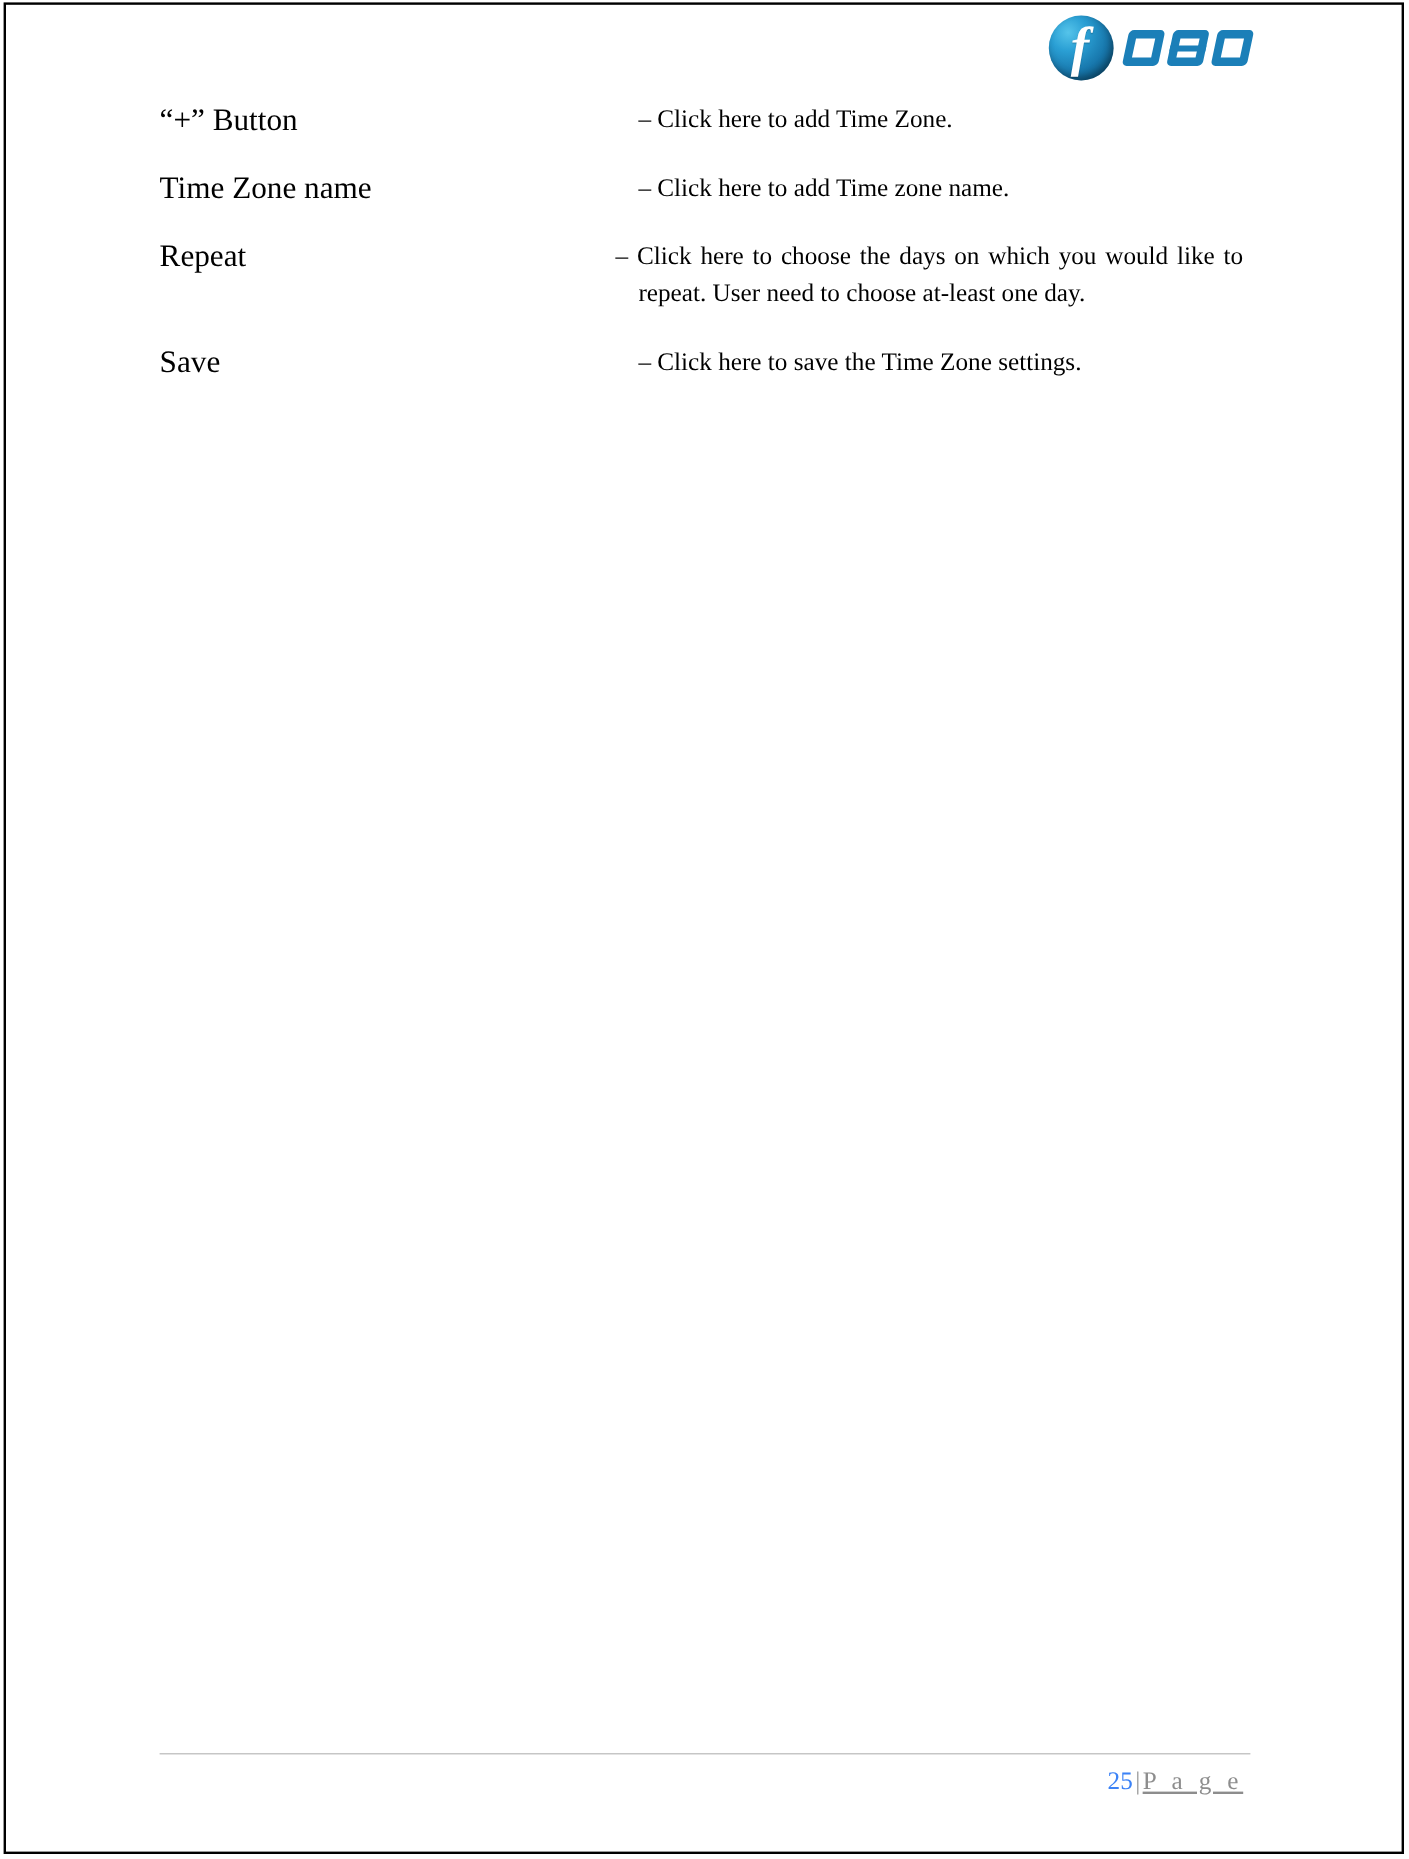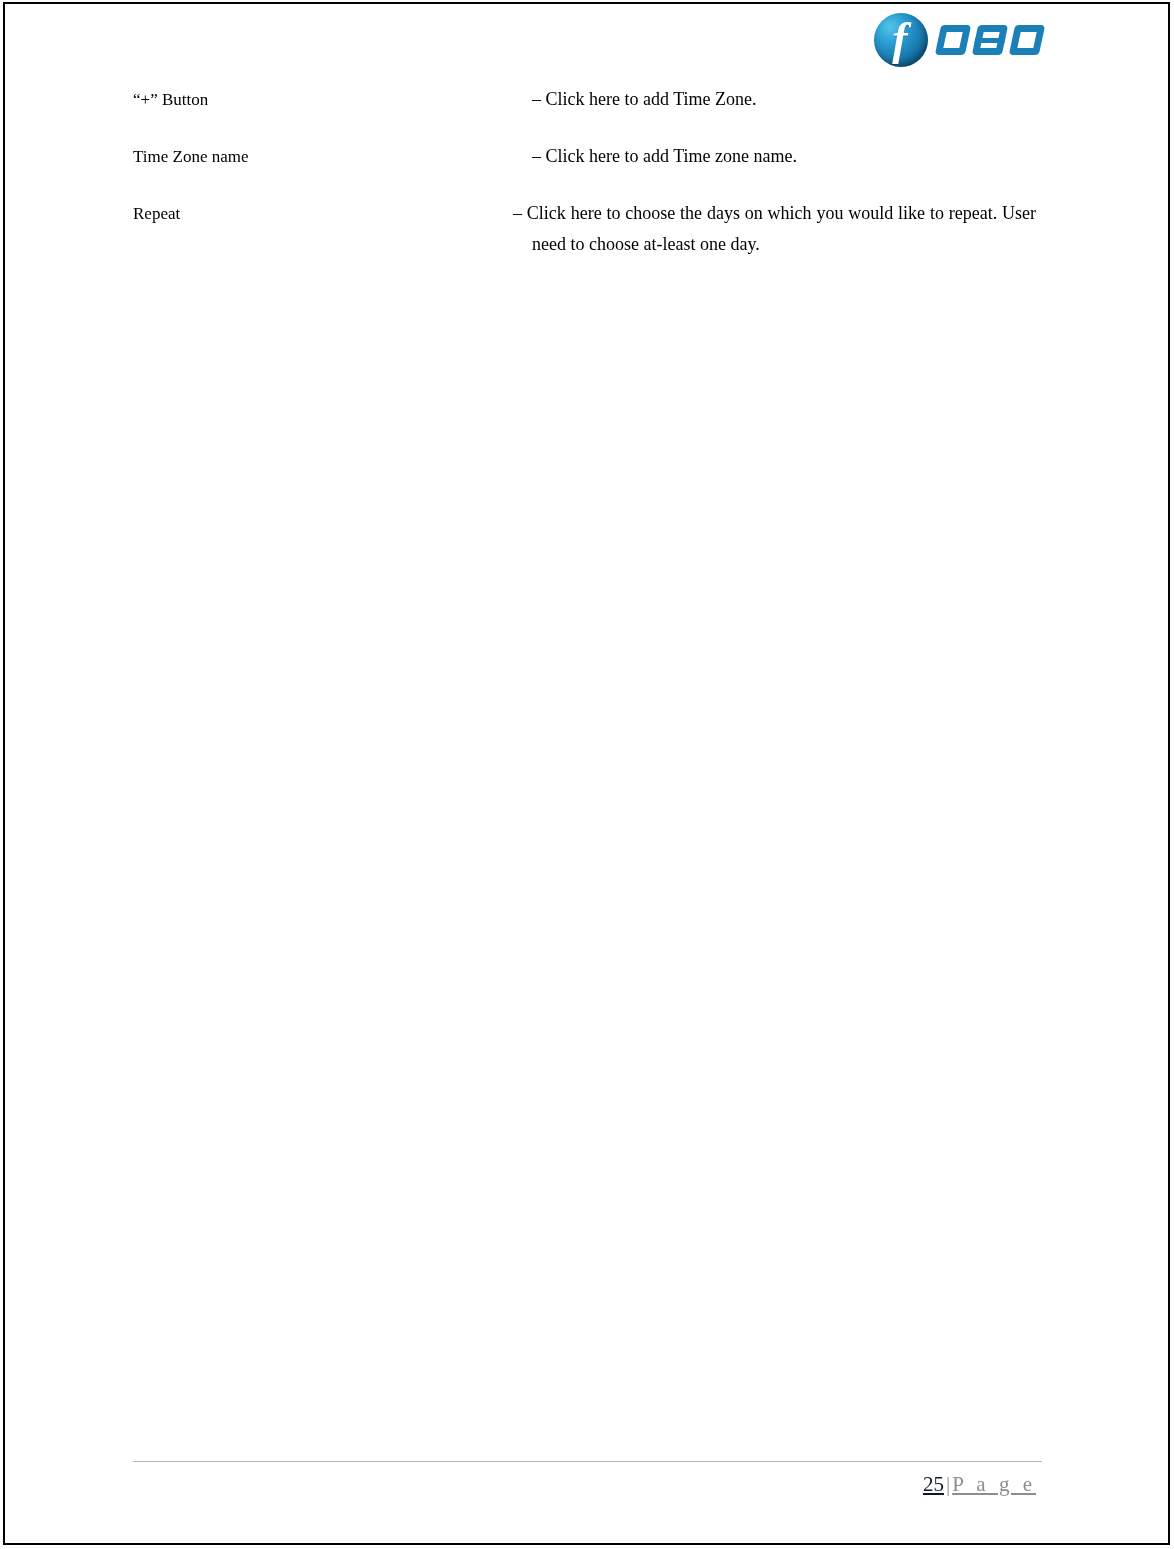--- a/index.html
+++ b/index.html
@@ -117,28 +117,28 @@
   }
   .def-row {
     position: relative;
     margin: 0 0 26px 0;
     min-height: 31px;
   }
   .def-term {
     position: absolute;
     left: 133px;
     top: 0;
-    font-size: 17px;
+    font-size: 26px;
     line-height: 31px;
     white-space: nowrap;
   }
   .def-desc {
     margin: 0;
     padding: 0;
-    font-size: 18px;
+    font-size: 21px;
     line-height: 31px;
   }
   .def-desc-inner {
     margin-left: 513px;
     margin-right: 138px;
     text-indent: -19px;
     padding-left: 19px;
     text-align: justify;
   }
   .def-desc-inner.single {
@@ -160,23 +160,22 @@
     text-align: right;
   }
   .footer-text {
     font-size: 21px;
     line-height: 28px;
     color: #8a8a8a;
     padding-right: 6px;
     letter-spacing: 0;
   }
   .footer-pageno {
-    color: #0f172a;
+    color: #3b82f6;
     letter-spacing: 0;
-    text-decoration: underline;
   }
   .footer-sep {
     color: #9a9a9a;
     padding: 0 2px 0 2px;
   }
   .footer-word {
     color: #8d8d8d;
     letter-spacing: 4px;
     text-decoration: underline;
   }
@@ -219,20 +218,26 @@
 
 
     <div class="def-row">
       <span class="def-term">Repeat</span>
       <p class="def-desc">
         <span class="def-desc-inner" style="display:block;">– Click here to choose the days on which you would like to repeat. User need to choose at-least one day.</span>
       </p>
     </div>
 
 
+    <div class="def-row">
+      <span class="def-term">Save</span>
+      <p class="def-desc">
+        <span class="def-desc-inner single">– Click here to save the Time Zone settings.</span>
+      </p>
+    </div>
 
   </div>
 
   <div class="footer">
     <div class="footer-text"><span class="footer-pageno">25</span><span class="footer-sep">|</span><span class="footer-word">P a g e</span></div>
   </div>
 
 </div>
 
 </body></html>

